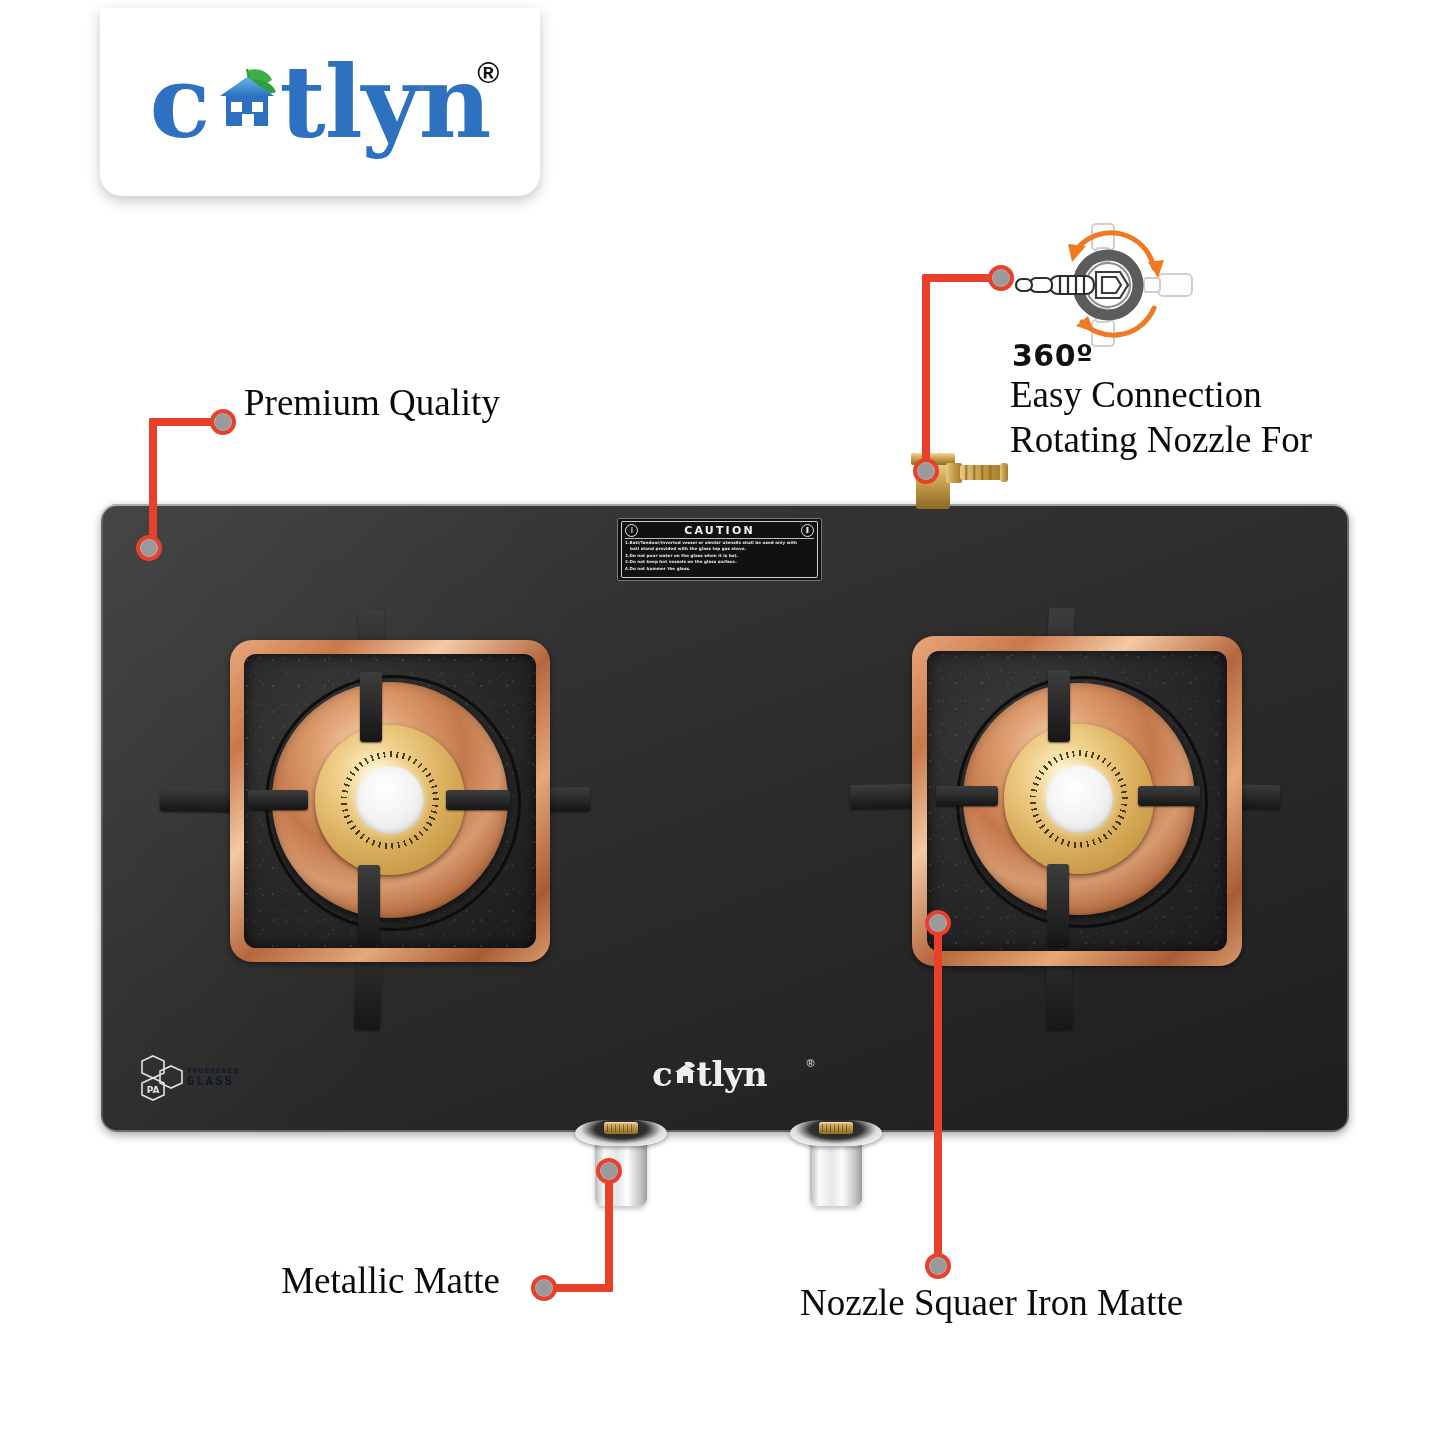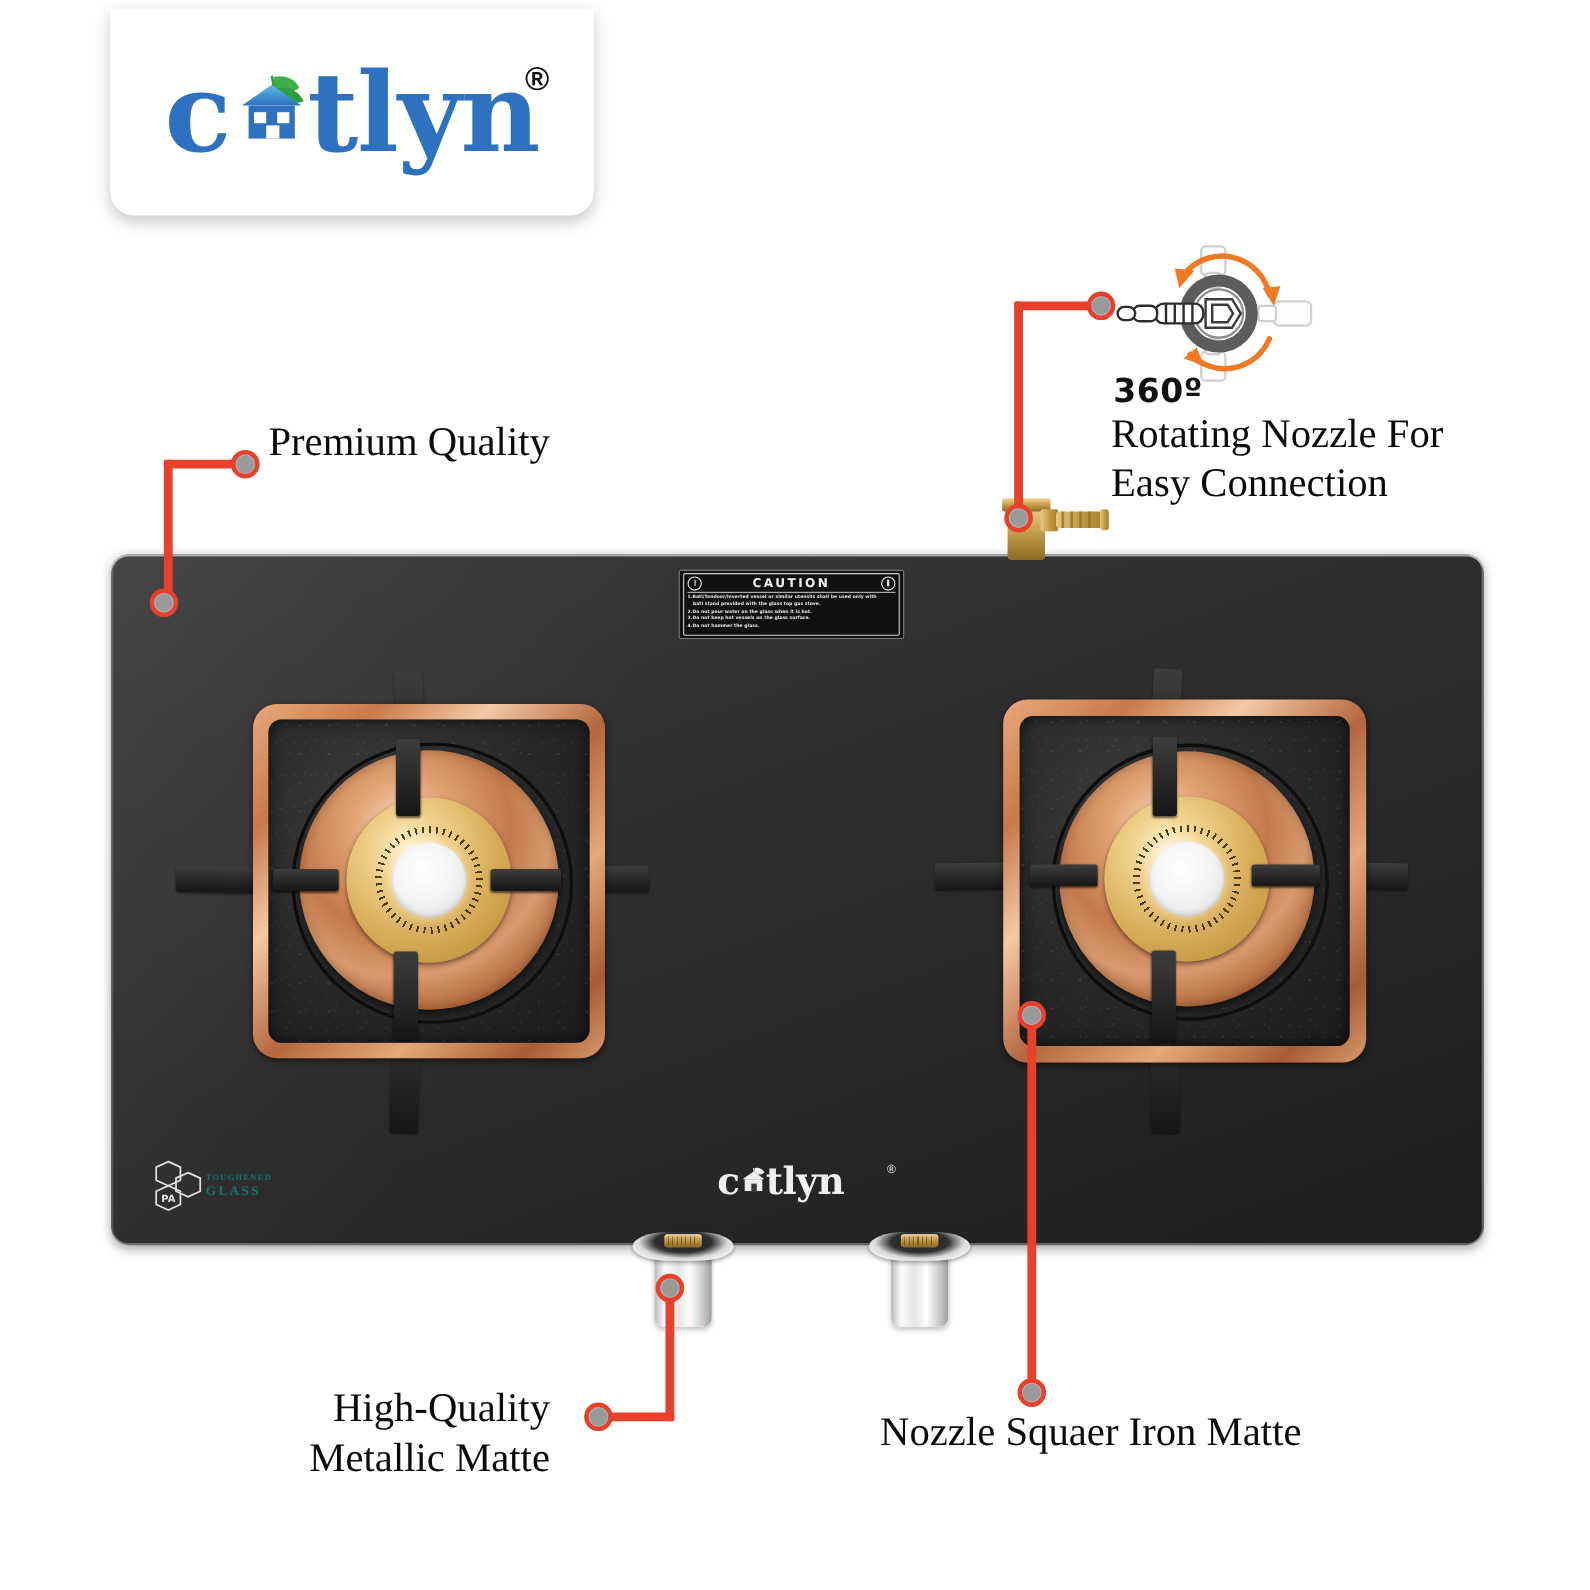--- a/index.html
+++ b/index.html
@@ -87,21 +87,21 @@
     margin:0;font-family:"DejaVu Sans", sans-serif;
     font-size:4.1px;line-height:6.4px;color:#e6e6e6;font-weight:700;
     letter-spacing:.05px;
   }
   .caution-body p.ind{padding-left:5px;}
 
   
   .tg-badge{position:absolute;left:139px;top:1052px;width:110px;height:56px;}
   .tg-text{
     position:absolute;left:48px;top:14px;
-    font-family:Liberation Serif, serif;color:#0f766e;
+    font-family:Liberation Mono, monospace;color:#0f172a;
   }
   .tg-l1{font-size:7.5px;letter-spacing:1.3px;font-weight:600;line-height:10px;}
   .tg-l2{font-size:12px;letter-spacing:2.2px;font-weight:700;line-height:13px;}
 
   
   .glass-brand{
     position:absolute;left:652px;top:1057px;width:150px;height:42px;
   }
   .gb-text{
     font-family:"DejaVu Serif", serif;font-size:34px;font-weight:700;
@@ -432,30 +432,29 @@
   <div class="marker" style="left:136px;top:535px;"></div>
   <div class="callout-text" style="left:244px;top:380px;">
     <div>Premium Quality</div>
   </div>
 
   <div class="cline h" style="left:922px;top:274px;width:82px;"></div>
   <div class="cline v" style="left:922px;top:274px;height:200px;"></div>
   <div class="marker" style="left:988px;top:265px;"></div>
   <div class="marker" style="left:913px;top:458px;"></div>
   <div class="callout-text" style="left:1010px;top:372px;">
+    <div>Easy Connection</div>
     <div>Rotating Nozzle For</div>
-    <div>Easy Connection</div>
   </div>
 
   <div class="cline v" style="left:605px;top:1170px;height:122px;"></div>
   <div class="cline h" style="left:545px;top:1284px;width:68px;"></div>
   <div class="marker" style="left:596px;top:1158px;"></div>
   <div class="marker" style="left:531px;top:1275px;"></div>
   <div class="callout-text r" style="left:0;top:1258px;width:500px;">
-    <div>High-Quality</div>
     <div>Metallic Matte</div>
   </div>
 
   <div class="cline v" style="left:934px;top:920px;height:345px;"></div>
   <div class="marker" style="left:925px;top:910px;"></div>
   <div class="marker" style="left:925px;top:1253px;"></div>
   <div class="callout-text" style="left:800px;top:1280px;">
     <div>Nozzle Squaer Iron Matte</div>
   </div>
 

